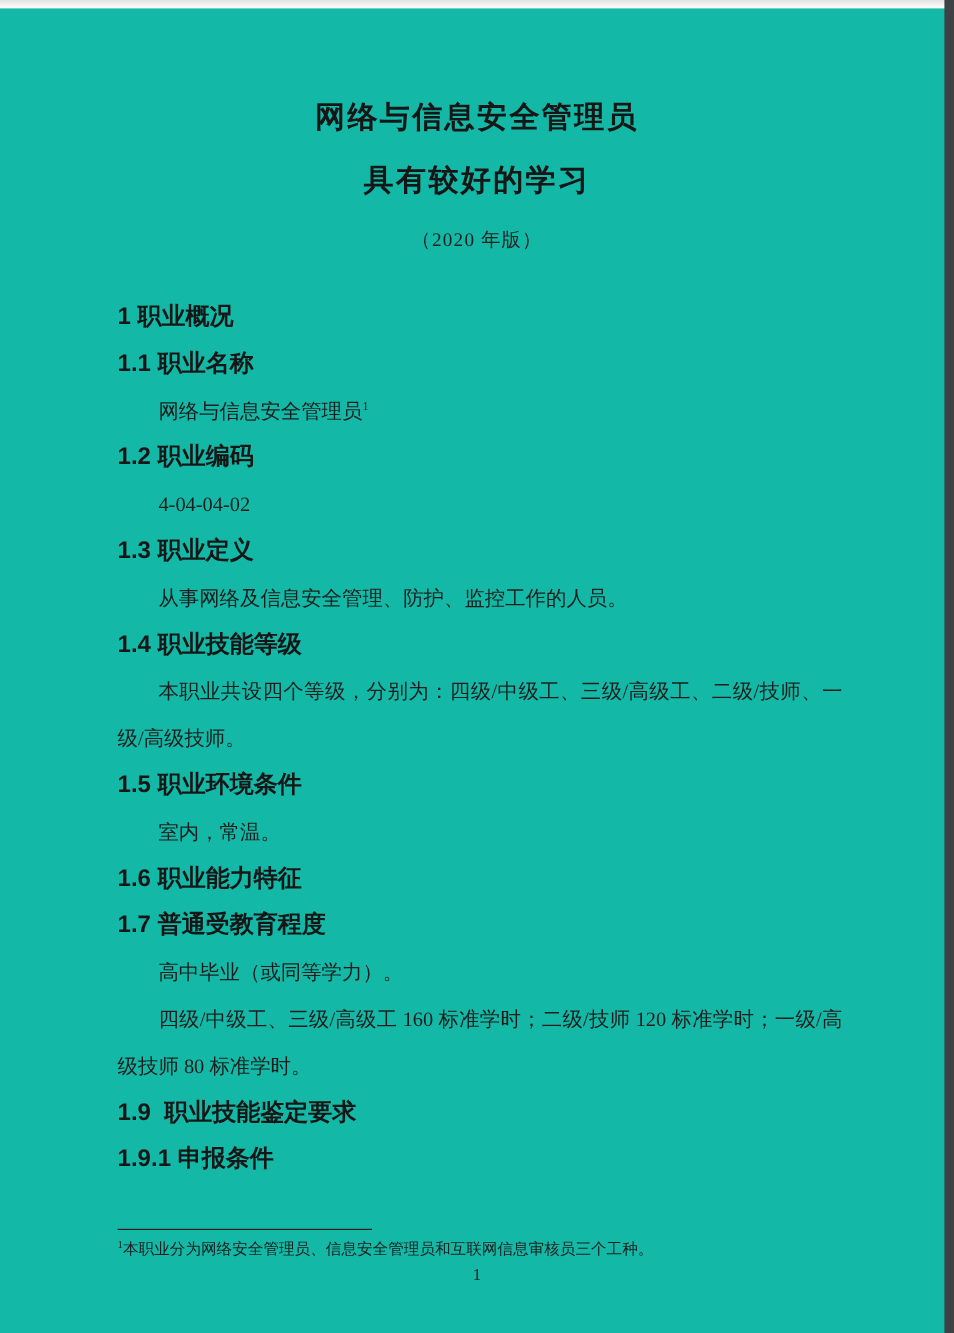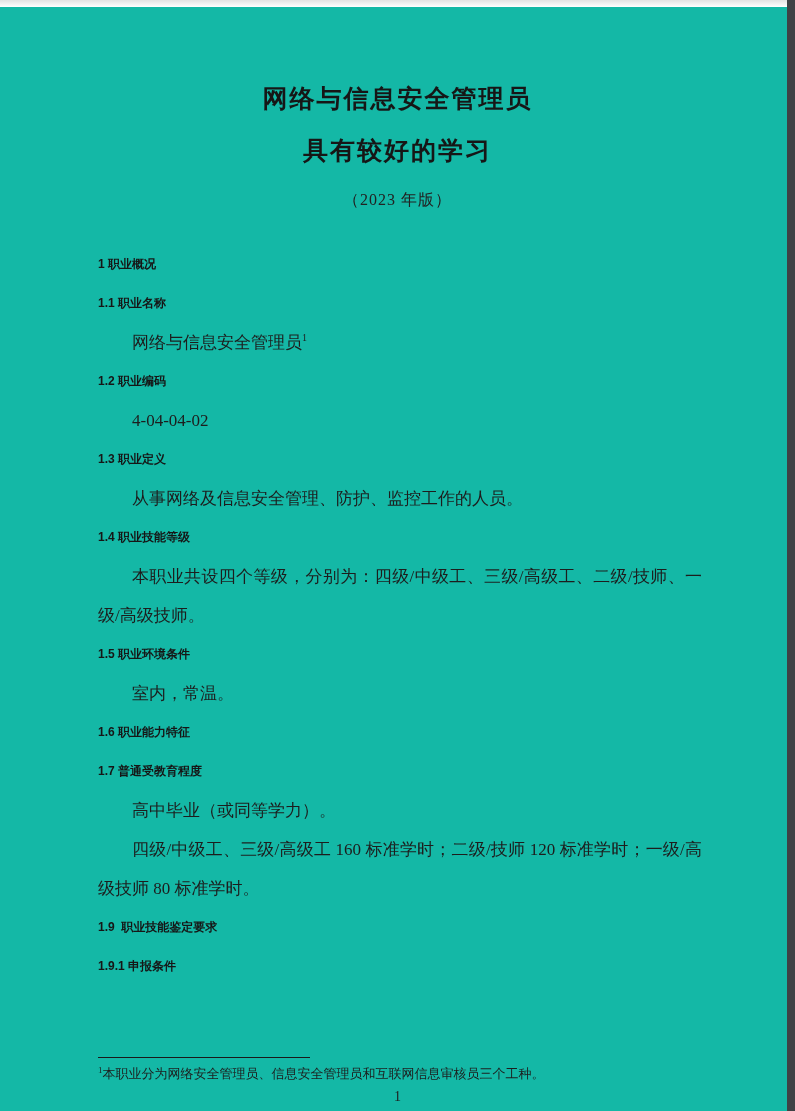--- a/index.html
+++ b/index.html
@@ -48,40 +48,40 @@
     letter-spacing: 1px;
     color: #222222;
   }
   .doc-body {
     margin: 34px 93px 0 98px;
     width: 604px;
   }
   .heading1, .heading2 {
     font-family: "Liberation Sans", "DejaVu Sans", sans-serif;
     font-weight: bold;
-    font-size: 12px;
+    font-size: 20px;
     line-height: 39px;
     white-space: pre-wrap;
     color: #161616;
   }
   .para {
     font-size: 17px;
     line-height: 39px;
     text-indent: 2em;
     text-align: justify;
     color: #1d1d1d;
   }
   .para sup {
     font-size: 10px;
     line-height: 0;
   }
   .doc-footer {
     position: absolute;
     left: 0;
-    top: 1057px;
+    top: 1024px;
     width: 795px;
   }
   .fn-divider {
     margin-left: 98px;
     width: 212px;
     height: 0;
     border-top: 1.5px solid #1a1a1a;
   }
   .footnote {
     margin: 7px 95px 0 98px;
@@ -103,21 +103,21 @@
 </head>
 <body>
 
 <div class="page" style="background: #14b8a6;">
   <div class="top-shade"></div>
   <div class="edge-bar" style="background: rgb(63, 66, 69);"></div>
 
   <header class="doc-header">
     <h1 class="doc-title">网络与信息安全管理员</h1>
     <h1 class="doc-title">具有较好的学习</h1>
-    <div class="doc-edition">（2023 年版）</div>
+    <div class="doc-edition">（2020 年版）</div>
   </header>
 
   <main class="doc-body" id="doc-body">
       <div class="heading1"><span>1 职业概况</span></div>
       <div class="heading2"><span>1.1 职业名称</span></div>
       <div class="para"><span>网络与信息安全管理员</span><sup>1</sup></div>
       <div class="heading2"><span>1.2 职业编码</span></div>
       <div class="para"><span>4-04-04-02</span></div>
       <div class="heading2"><span>1.3 职业定义</span></div>
       <div class="para"><span>从事网络及信息安全管理、防护、监控工作的人员。</span></div>

